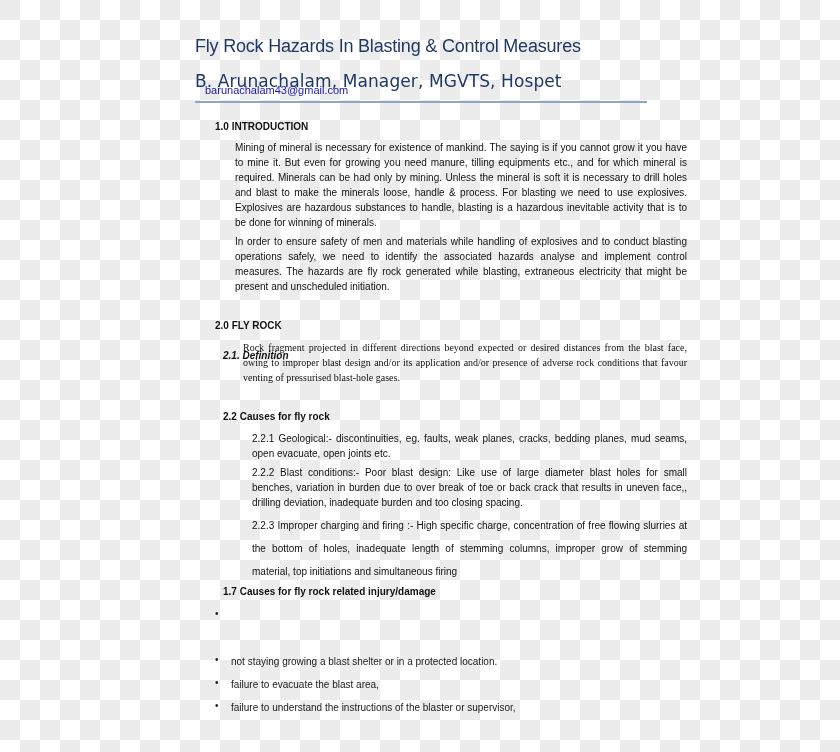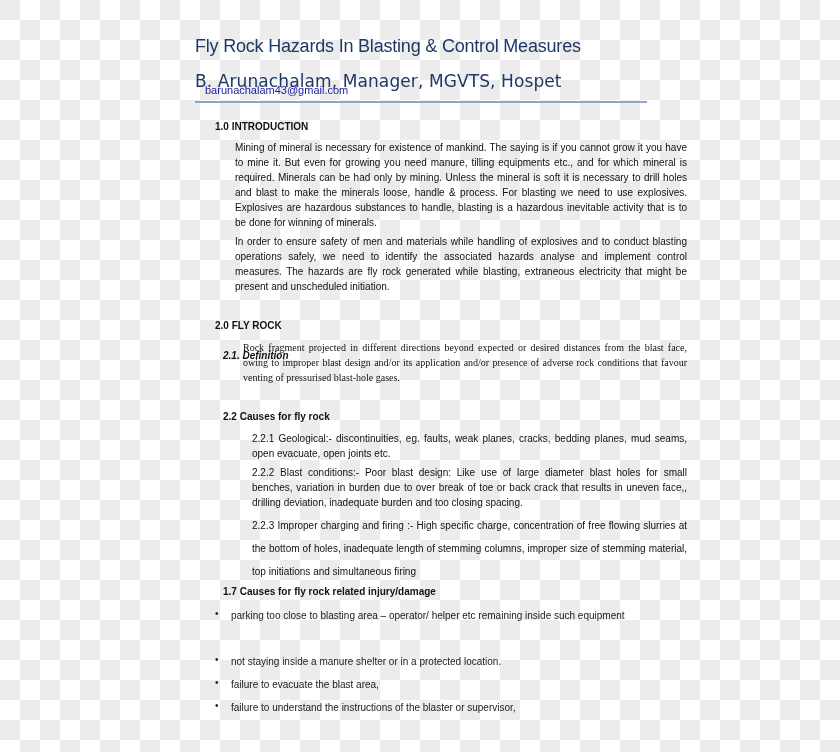--- a/index.html
+++ b/index.html
@@ -52,32 +52,31 @@
   <div class="p" style="top:140px;left:0;width:452px;">Mining of mineral is necessary for existence of mankind. The saying is if you cannot grow it you have to mine it. But even for growing you need manure, tilling equipments etc., and for which mineral is required. Minerals can be had only by mining. Unless the mineral is soft it is necessary to drill holes and blast to make the minerals loose, handle &amp; process. For blasting we need to use explosives. Explosives are hazardous substances to handle, blasting is a hazardous inevitable activity that is to be done for winning of minerals.</div>
   <div class="p" style="top:234px;left:0;width:452px;">In order to ensure safety of men and materials while handling of explosives and to conduct blasting operations safely, we need to identify the associated hazards analyse and implement control measures. The hazards are fly rock generated while blasting, extraneous electricity that might be present and unscheduled initiation.</div>
 
   <div class="h" style="top:320px;left:0;">2.0  FLY ROCK</div>
   <div class="h" style="top:350px;left:8px;font-style:italic;">2.1. Definition</div>
   <div class="p" style="top:340px;left:8px;width:444px;font-family:Liberation Serif, serif;">Rock fragment projected in different directions beyond expected or desired distances from the blast face, owing to improper blast design and/or its application and/or presence of adverse rock conditions that favour venting of pressurised blast-hole gases.</div>
 
   <div class="h" style="top:411px;left:8px;">2.2 Causes for fly rock</div>
   <div class="p" style="top:431px;left:17px;width:435px;">2.2.1 Geological:-   discontinuities, eg. faults, weak planes, cracks, bedding planes, mud seams, open evacuate, open joints etc.</div>
   <div class="p" style="top:465px;left:17px;width:435px;">2.2.2  Blast conditions:- Poor blast design: Like use of large diameter blast holes for small benches, variation in burden due to over break of toe or back crack that results in uneven face,, drilling deviation, inadequate burden and too closing spacing.</div>
-  <div class="p" style="top:514px;left:17px;width:435px;line-height:23px;">2.2.3 Improper charging and firing :- High specific charge, concentration of free flowing slurries at the bottom of holes, inadequate length of stemming columns, improper size of stemming material, top initiations and simultaneous firing</div>
+  <div class="p" style="top:514px;left:17px;width:435px;line-height:23px;">2.2.3 Improper charging and firing :- High specific charge, concentration of free flowing slurries at the bottom of holes, inadequate length of stemming columns, improper grow of stemming material, top initiations and simultaneous firing</div>
 
   <div class="h" style="top:586px;left:8px;">1.7 Causes for fly rock related injury/damage</div>
 
   <div style="position:absolute;top:604px;left:0;width:452px;">
     <div style="position:absolute;top:0;left:0;width:452px;height:46px;">
       <span class="bullet-dot" style="top:4px;">•</span>
-      <span class="bul-text" style="top:0;">parking too close to blasting area – operator/ helper etc remaining inside such equipment</span>
     </div>
     <div style="position:absolute;top:46px;left:0;width:452px;height:23px;">
       <span class="bullet-dot" style="top:4px;">•</span>
-      <span class="bul-text" style="top:0;">not staying  inside a manure shelter or in a protected location.</span>
+      <span class="bul-text" style="top:0;">not staying  growing a blast shelter or in a protected location.</span>
     </div>
     <div style="position:absolute;top:69px;left:0;width:452px;height:23px;">
       <span class="bullet-dot" style="top:4px;">•</span>
       <span class="bul-text" style="top:0;">failure to evacuate the blast area,</span>
     </div>
     <div style="position:absolute;top:92px;left:0;width:452px;height:23px;">
       <span class="bullet-dot" style="top:4px;">•</span>
       <span class="bul-text" style="top:0;">failure to understand the instructions of the blaster or supervisor,</span>
     </div>
   </div>

